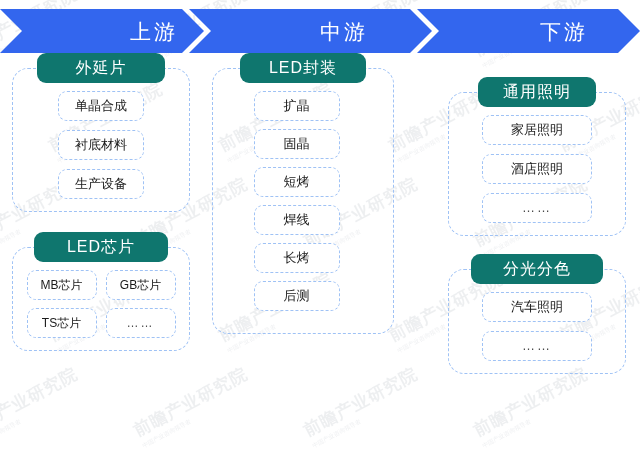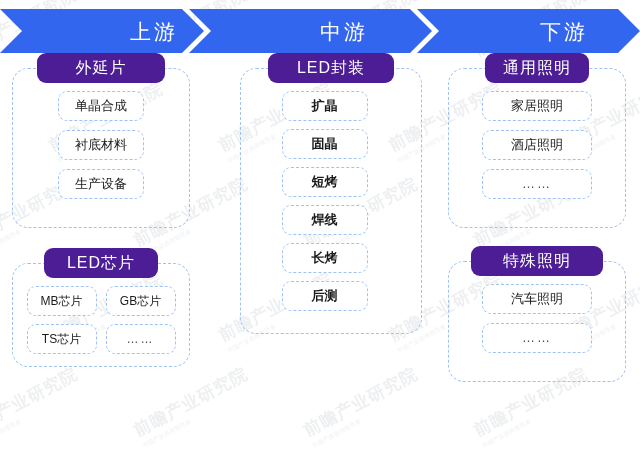--- a/index.html
+++ b/index.html
@@ -73,77 +73,76 @@
     top: 53px;
     width: 640px;
     height: 399px;
     z-index: 8;
   }
   .column {
     position: absolute;
     top: 0;
   }
   #col-upstream   { left: 12px;  width: 178px; }
-  #col-midstream  { left: 212px; width: 182px; margin-left: 28px; }
+  #col-midstream  { left: 212px; width: 182px; }
   #col-downstream { left: 448px; width: 178px; }
 
   
   .group {
     position: relative;
     margin-bottom: 14px;
   }
   .group-pill {
     position: relative;
     z-index: 3;
     margin: 0 auto;
-    background: #4c1d95;
+    background: #0f766e;
     color: #ffffff;
     border-radius: 9px;
     text-align: center;
     font-size: 16px;
     line-height: 30px;
     height: 30px;
     letter-spacing: 1px;
     white-space: nowrap;
   }
   #grp-epitaxial .group-pill { width: 128px; }
-  #grp-ledchip   .group-pill { width: 114px; }
+  #grp-ledchip   .group-pill { width: 134px; }
   #grp-package   .group-pill { width: 126px; }
-  #grp-general   .group-pill { width: 104px; }
+  #grp-general   .group-pill { width: 118px; margin-top: 24px; }
   #grp-special   .group-pill { width: 132px; }
 
   .group-panel {
     position: relative;
     z-index: 1;
     margin-top: -15px;
     border: 1.3px dashed #9fc2f5;
     border-radius: 16px;
     background: transparent;
     padding: 22px 12px 12px 12px;
   }
   #grp-package .group-panel {
     padding: 22px 25px 14px 12px;
-    font-weight: bold;
   }
 
   
   .item {
     border: 1.3px dashed #9fc2f5;
     border-radius: 9px;
     background: #ffffff;
     text-align: center;
     color: #1a1a1a;
     font-size: 13px;
     line-height: 28px;
     height: 28px;
     margin: 0 auto 9px auto;
     white-space: nowrap;
     overflow: hidden;
   }
-  .item:last-child { margin-bottom: 16px; }
+  .item:last-child { margin-bottom: 0; }
   .item.ellipsis {
     color: #4a4a4a;
     letter-spacing: 2px;
   }
 
   #grp-epitaxial .item { width: 84px; }
   #grp-package   .item { width: 84px; margin-bottom: 8px; }
   #grp-general .item, #grp-special .item { width: 108px; }
 
   
@@ -256,21 +255,21 @@
     <div class="group" id="grp-general">
       <div class="group-pill">通用照明</div>
       <div class="group-panel">
         <div class="item">家居照明</div>
         <div class="item">酒店照明</div>
         <div class="item ellipsis">……</div>
       </div>
     </div>
 
     <div class="group" id="grp-special">
-      <div class="group-pill">特殊照明</div>
+      <div class="group-pill">分光分色</div>
       <div class="group-panel">
         <div class="item">汽车照明</div>
         <div class="item ellipsis">……</div>
       </div>
     </div>
 
   </div>
 
 </div>
 

